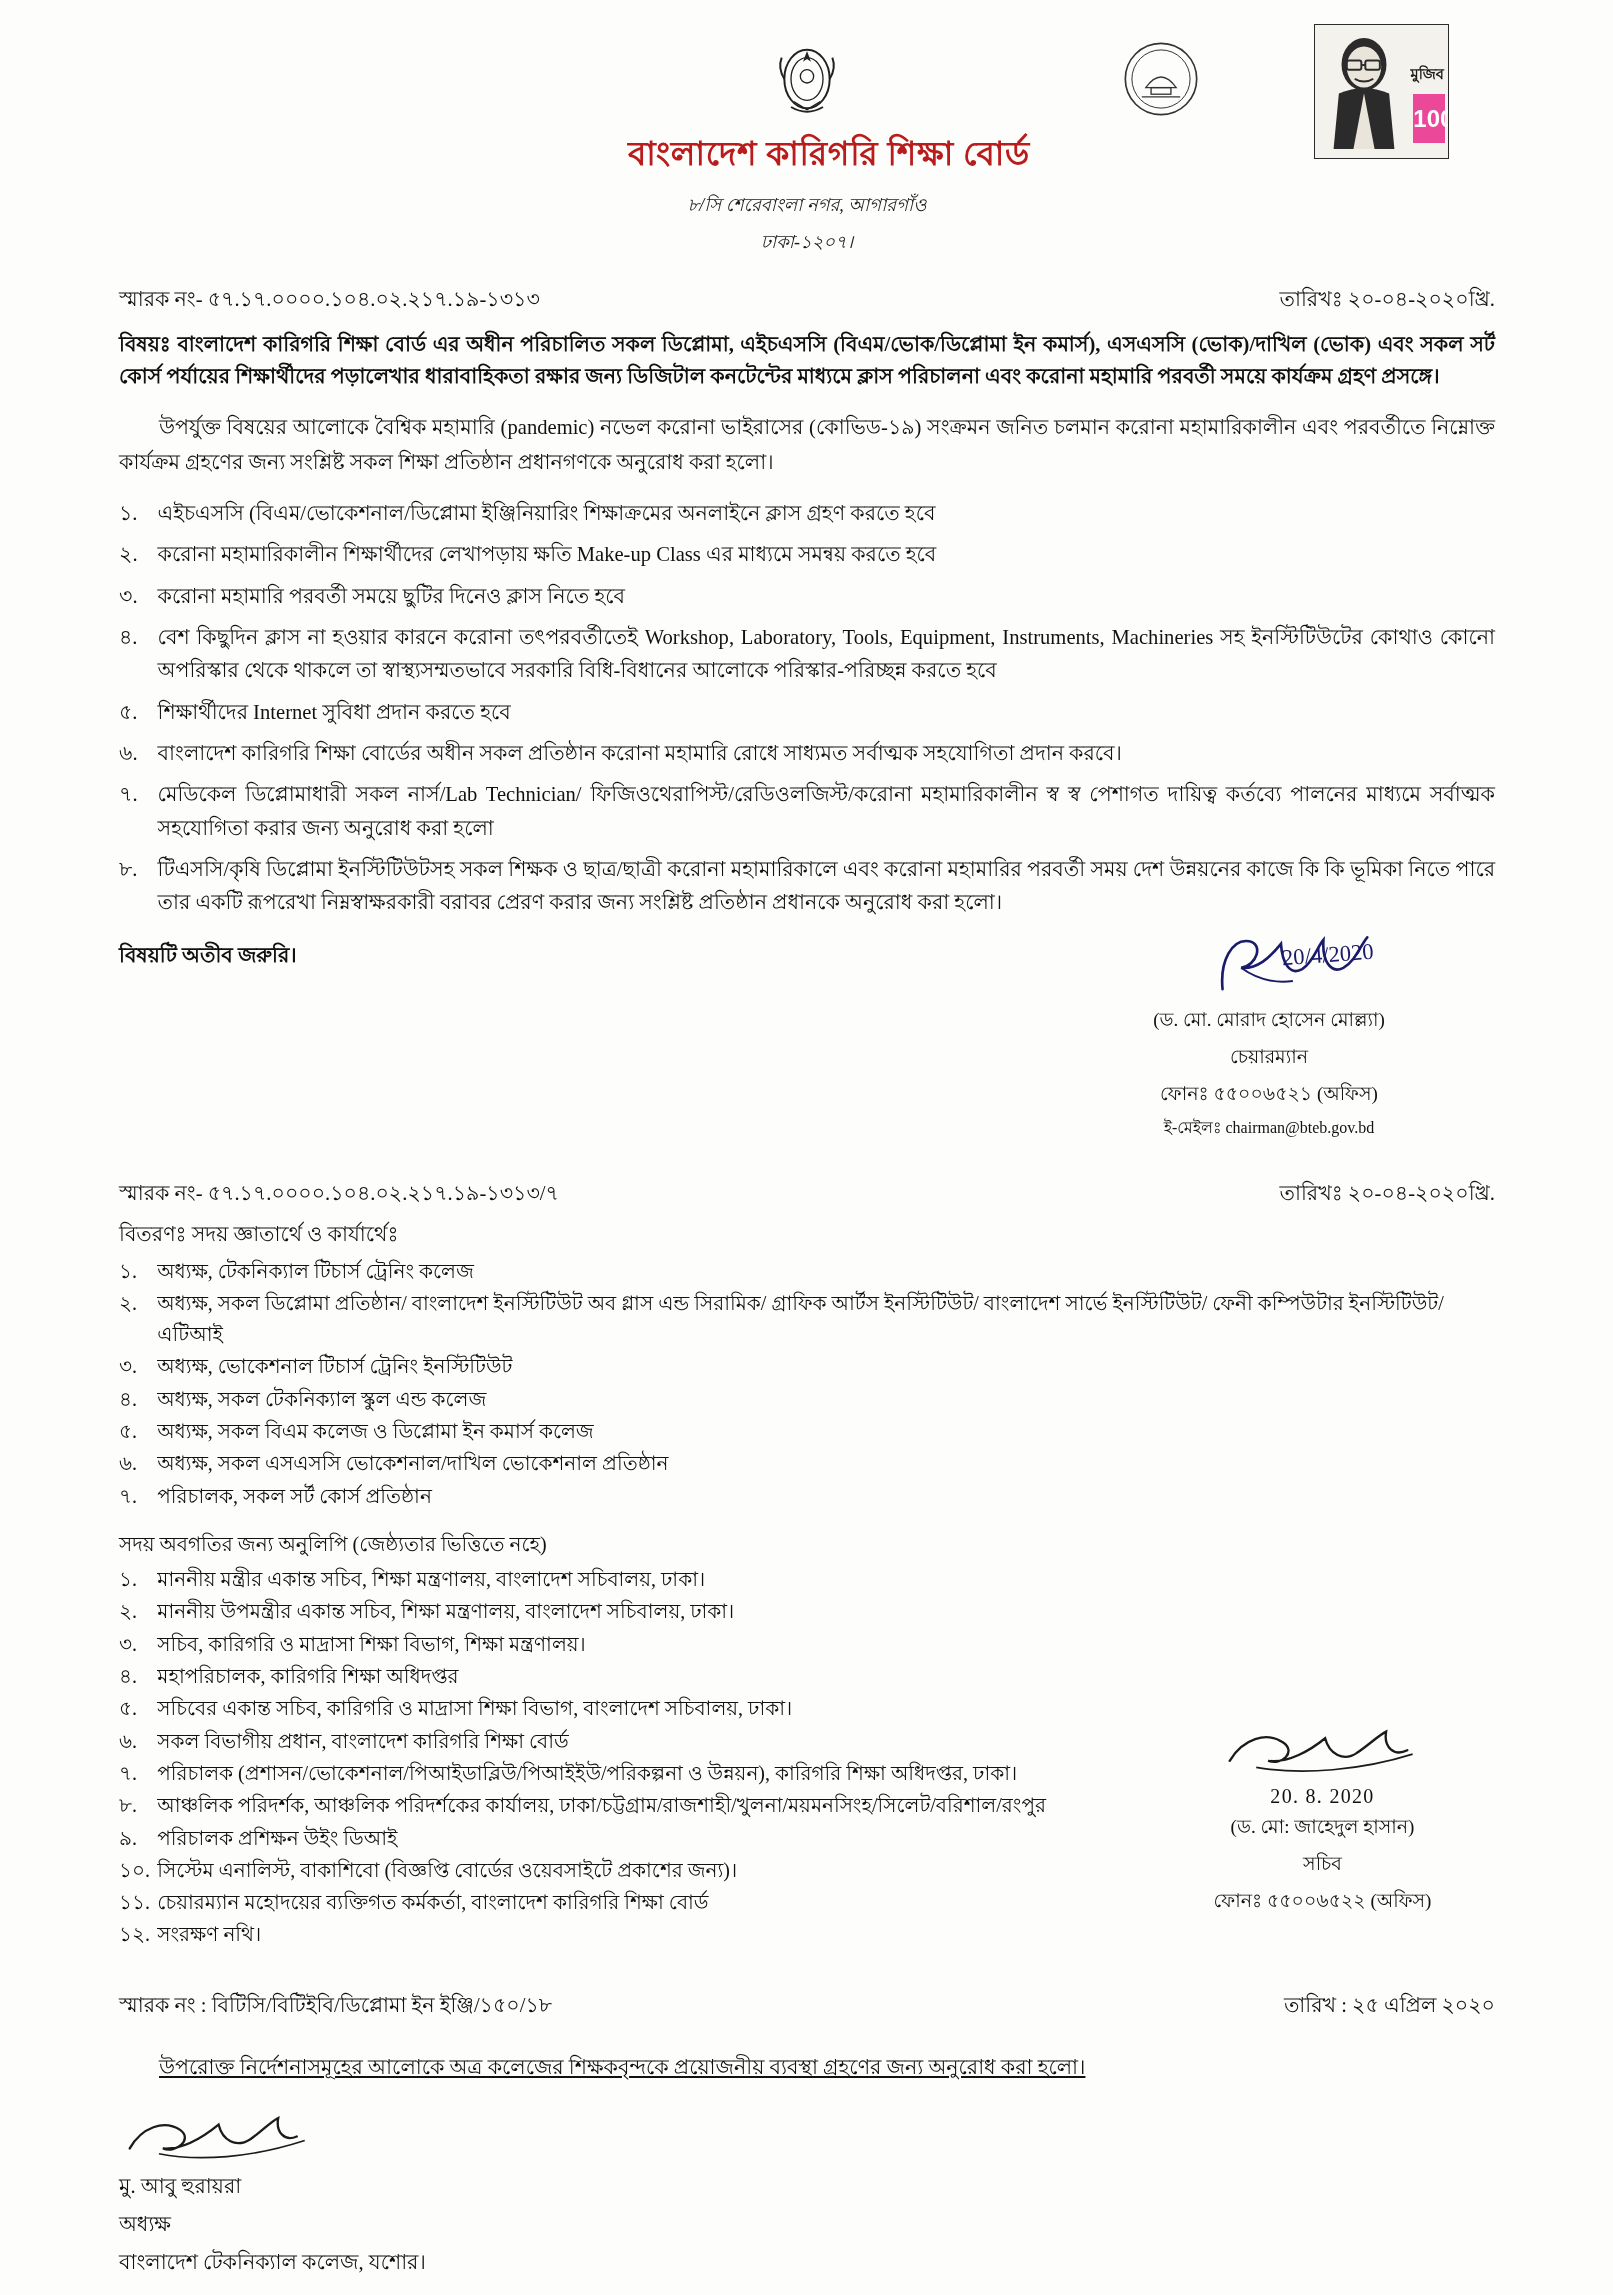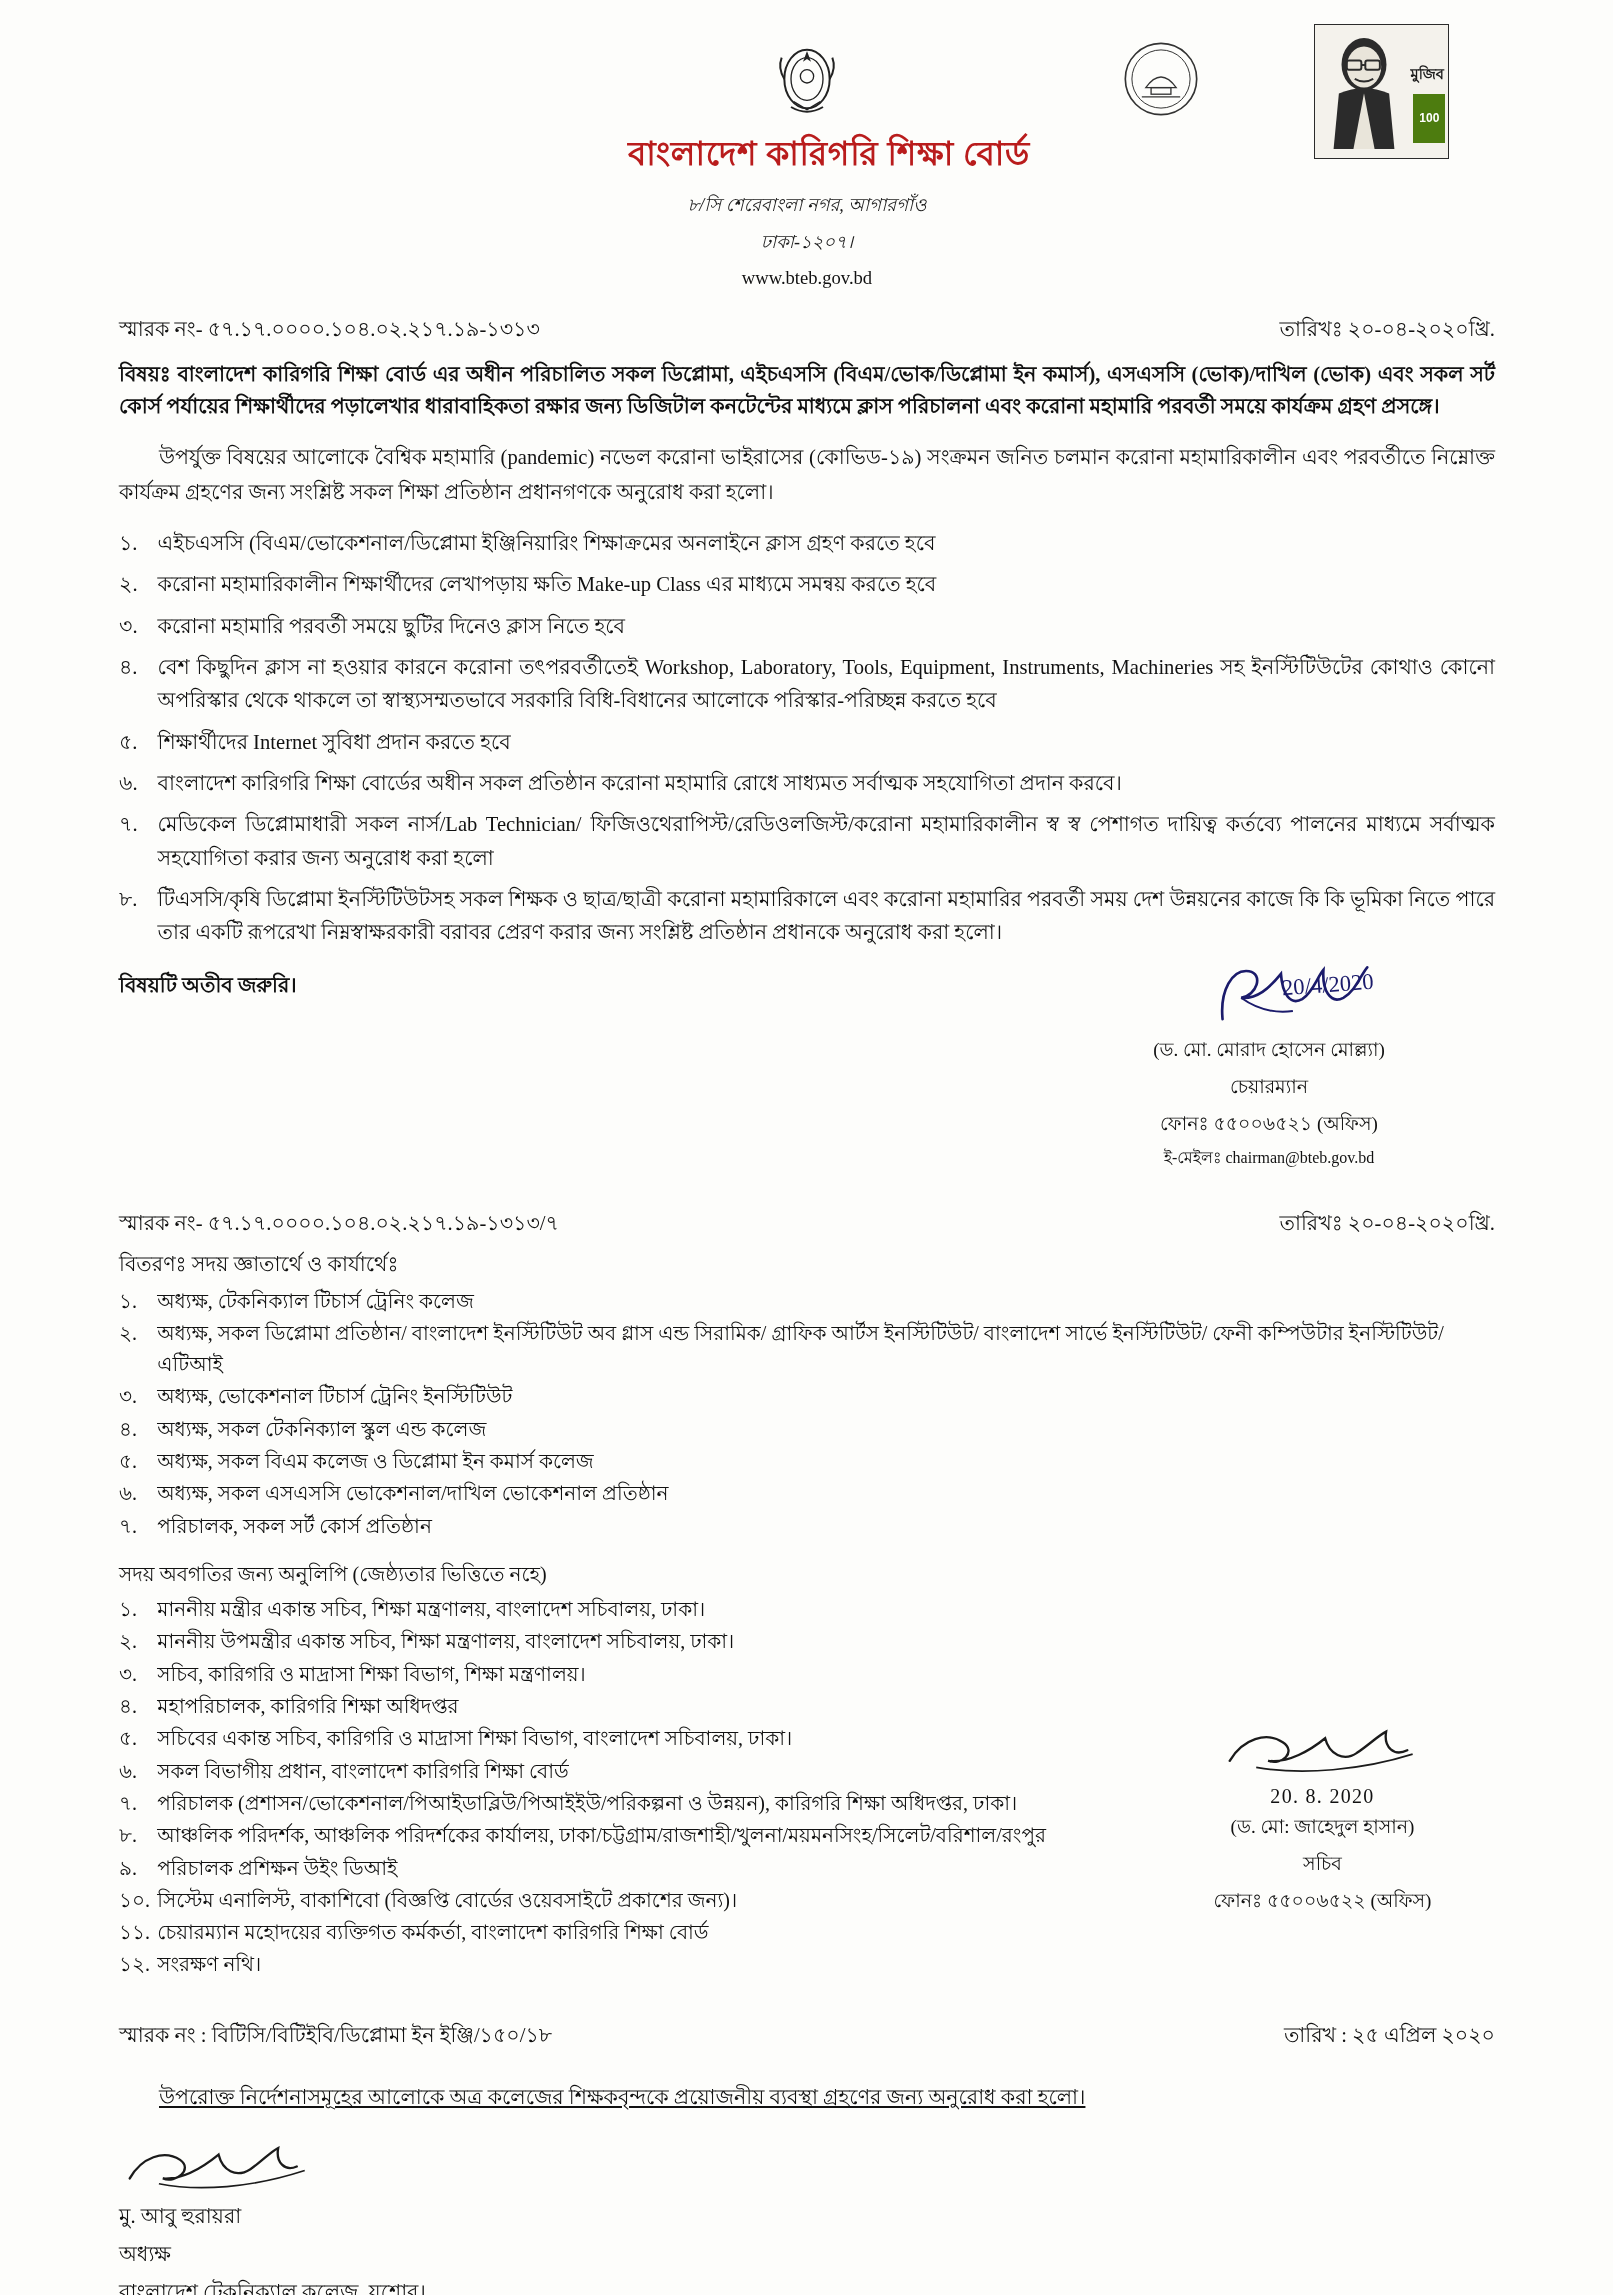--- a/index.html
+++ b/index.html
@@ -79,23 +79,23 @@
     top: 5.3px;
     width: 80px;
     height: 119px;
   }
   .mujib-badge {
     position: absolute;
     right: 2.7px;
     bottom: 14.6px;
     width: 32px;
     height: 49px;
-    background: #4d7c0f;
+    background: #ec4899;
     color: #ffffff;
-    font-size: 12px;
+    font-size: 24px;
     font-weight: 700;
     text-align: center;
     line-height: 49px;
     font-family: "Liberation Sans", sans-serif;
   }
   .mujib-word {
     position: absolute;
     right: 4px;
     top: 38px;
     font-size: 14.6px;
@@ -252,21 +252,20 @@
         <path d="M88 66 Q98 50 92 34" stroke="#222" stroke-width="3" fill="none"></path>
         <circle cx="54" cy="62" r="10" fill="none" stroke="#222" stroke-width="2"></circle>
         <path d="M30 108 Q54 122 78 108" stroke="#222" stroke-width="3" fill="none"></path>
         <path d="M34 100 L54 112 L74 100" stroke="#222" stroke-width="2" fill="none"></path>
       </svg>
     </div>
 
     <div class="org-name">বাংলাদেশ কারিগরি শিক্ষা বোর্ড</div>
     <div class="org-addr1">৮/সি শেরেবাংলা নগর, আগারগাঁও</div>
     <div class="org-addr2">ঢাকা-১২০৭।</div>
-    <div class="org-web">www.bteb.gov.bd</div>
 
     <div class="seal-right">
       <svg width="78" height="78" viewBox="0 0 118 118">
         <circle cx="59" cy="59" r="54" fill="none" stroke="#333" stroke-width="2.5"></circle>
         <circle cx="59" cy="59" r="44" fill="none" stroke="#333" stroke-width="1.5"></circle>
         <path d="M36 72 Q59 40 82 72 Z" fill="none" stroke="#333" stroke-width="2"></path>
         <rect x="44" y="72" width="30" height="10" fill="none" stroke="#333" stroke-width="2"></rect>
         <path d="M30 86 h58" stroke="#333" stroke-width="2"></path>
       </svg>
     </div>

